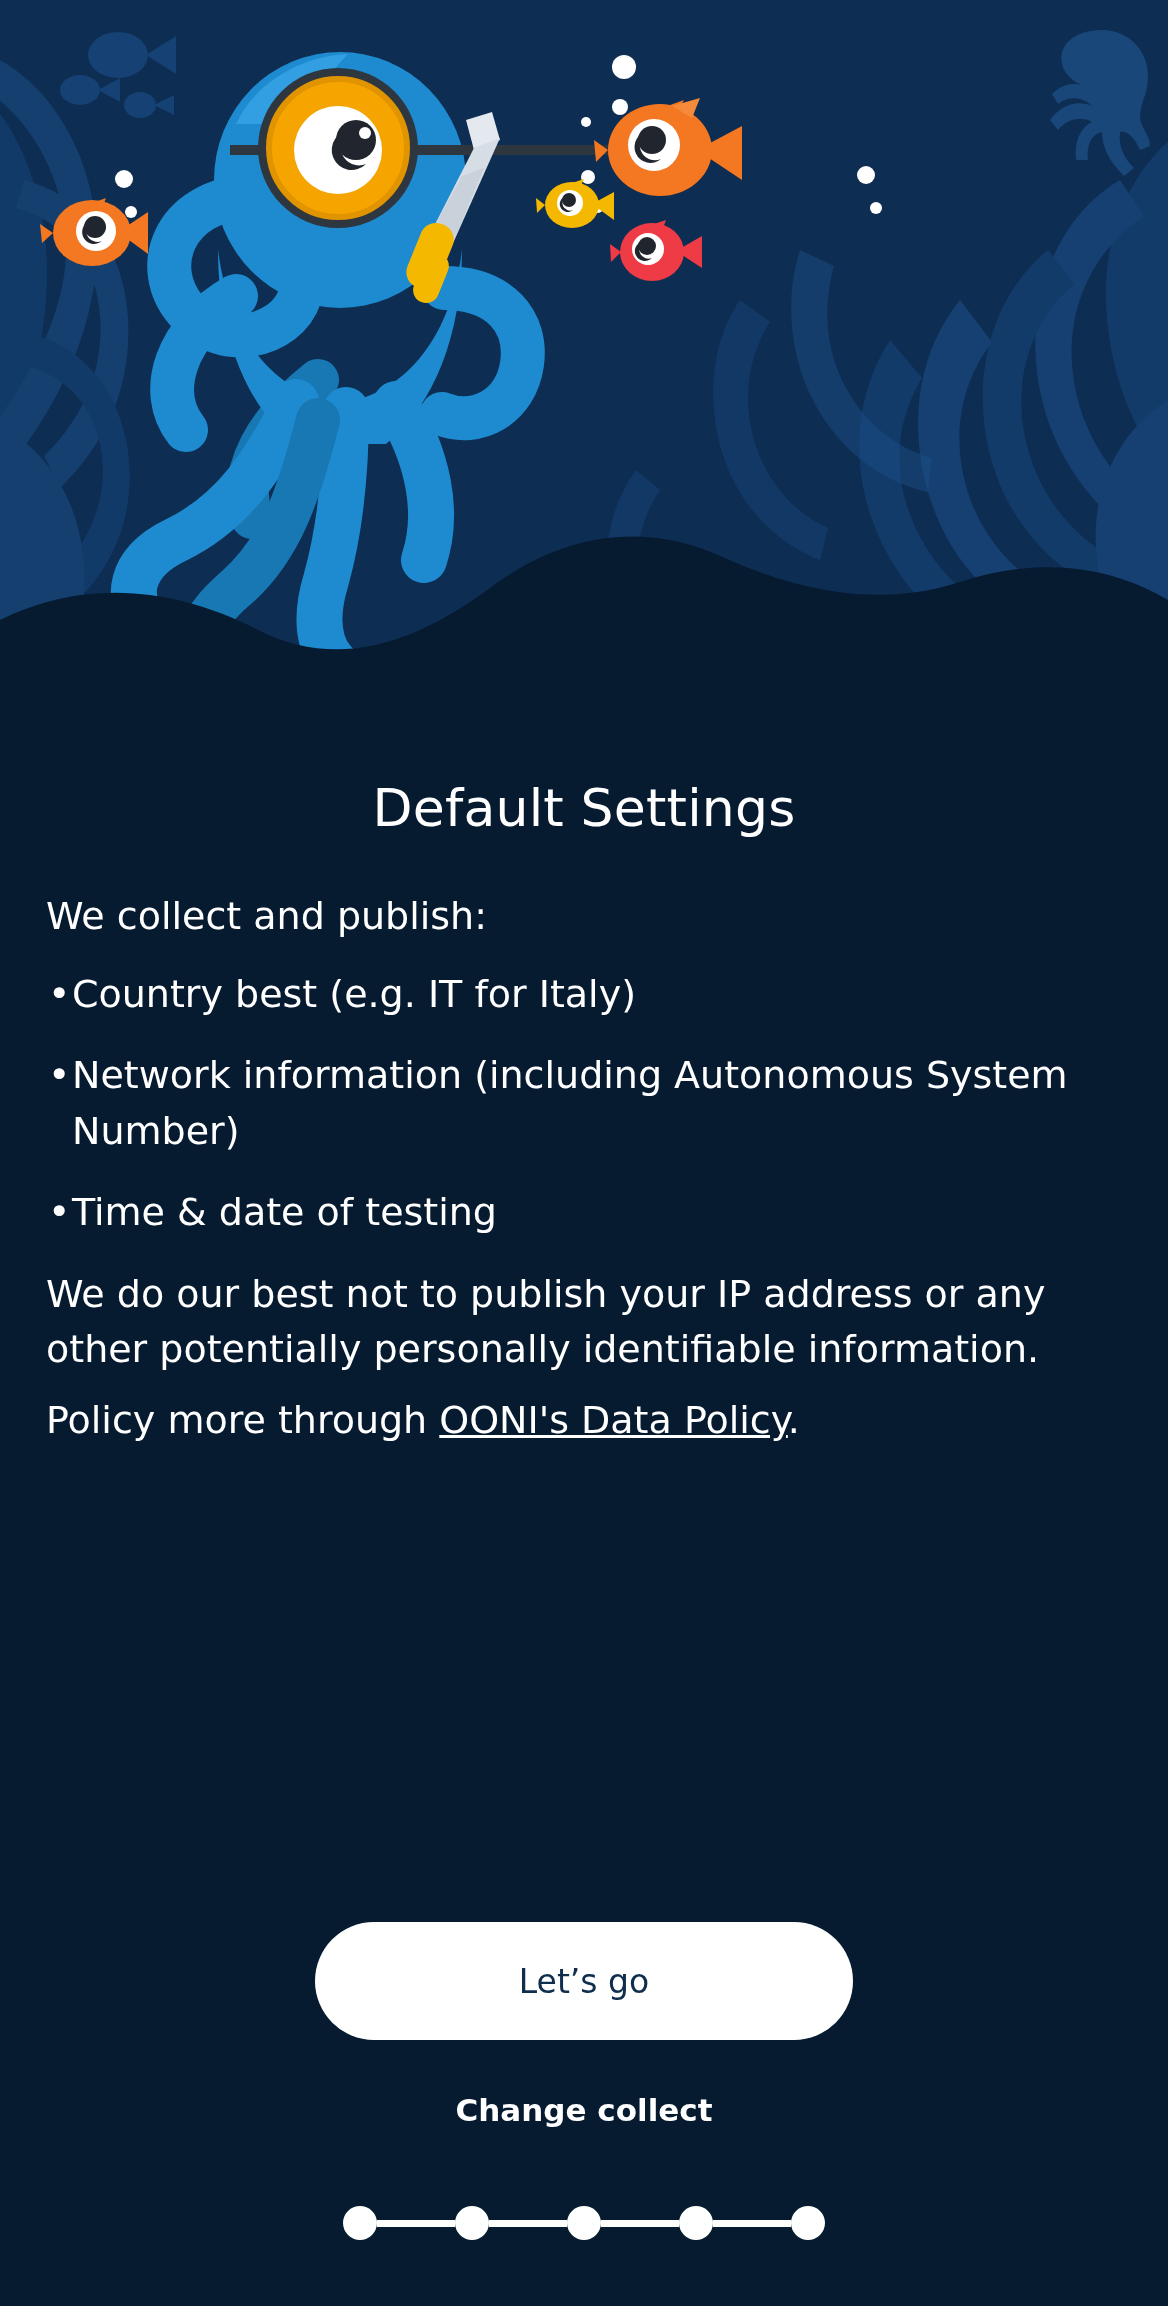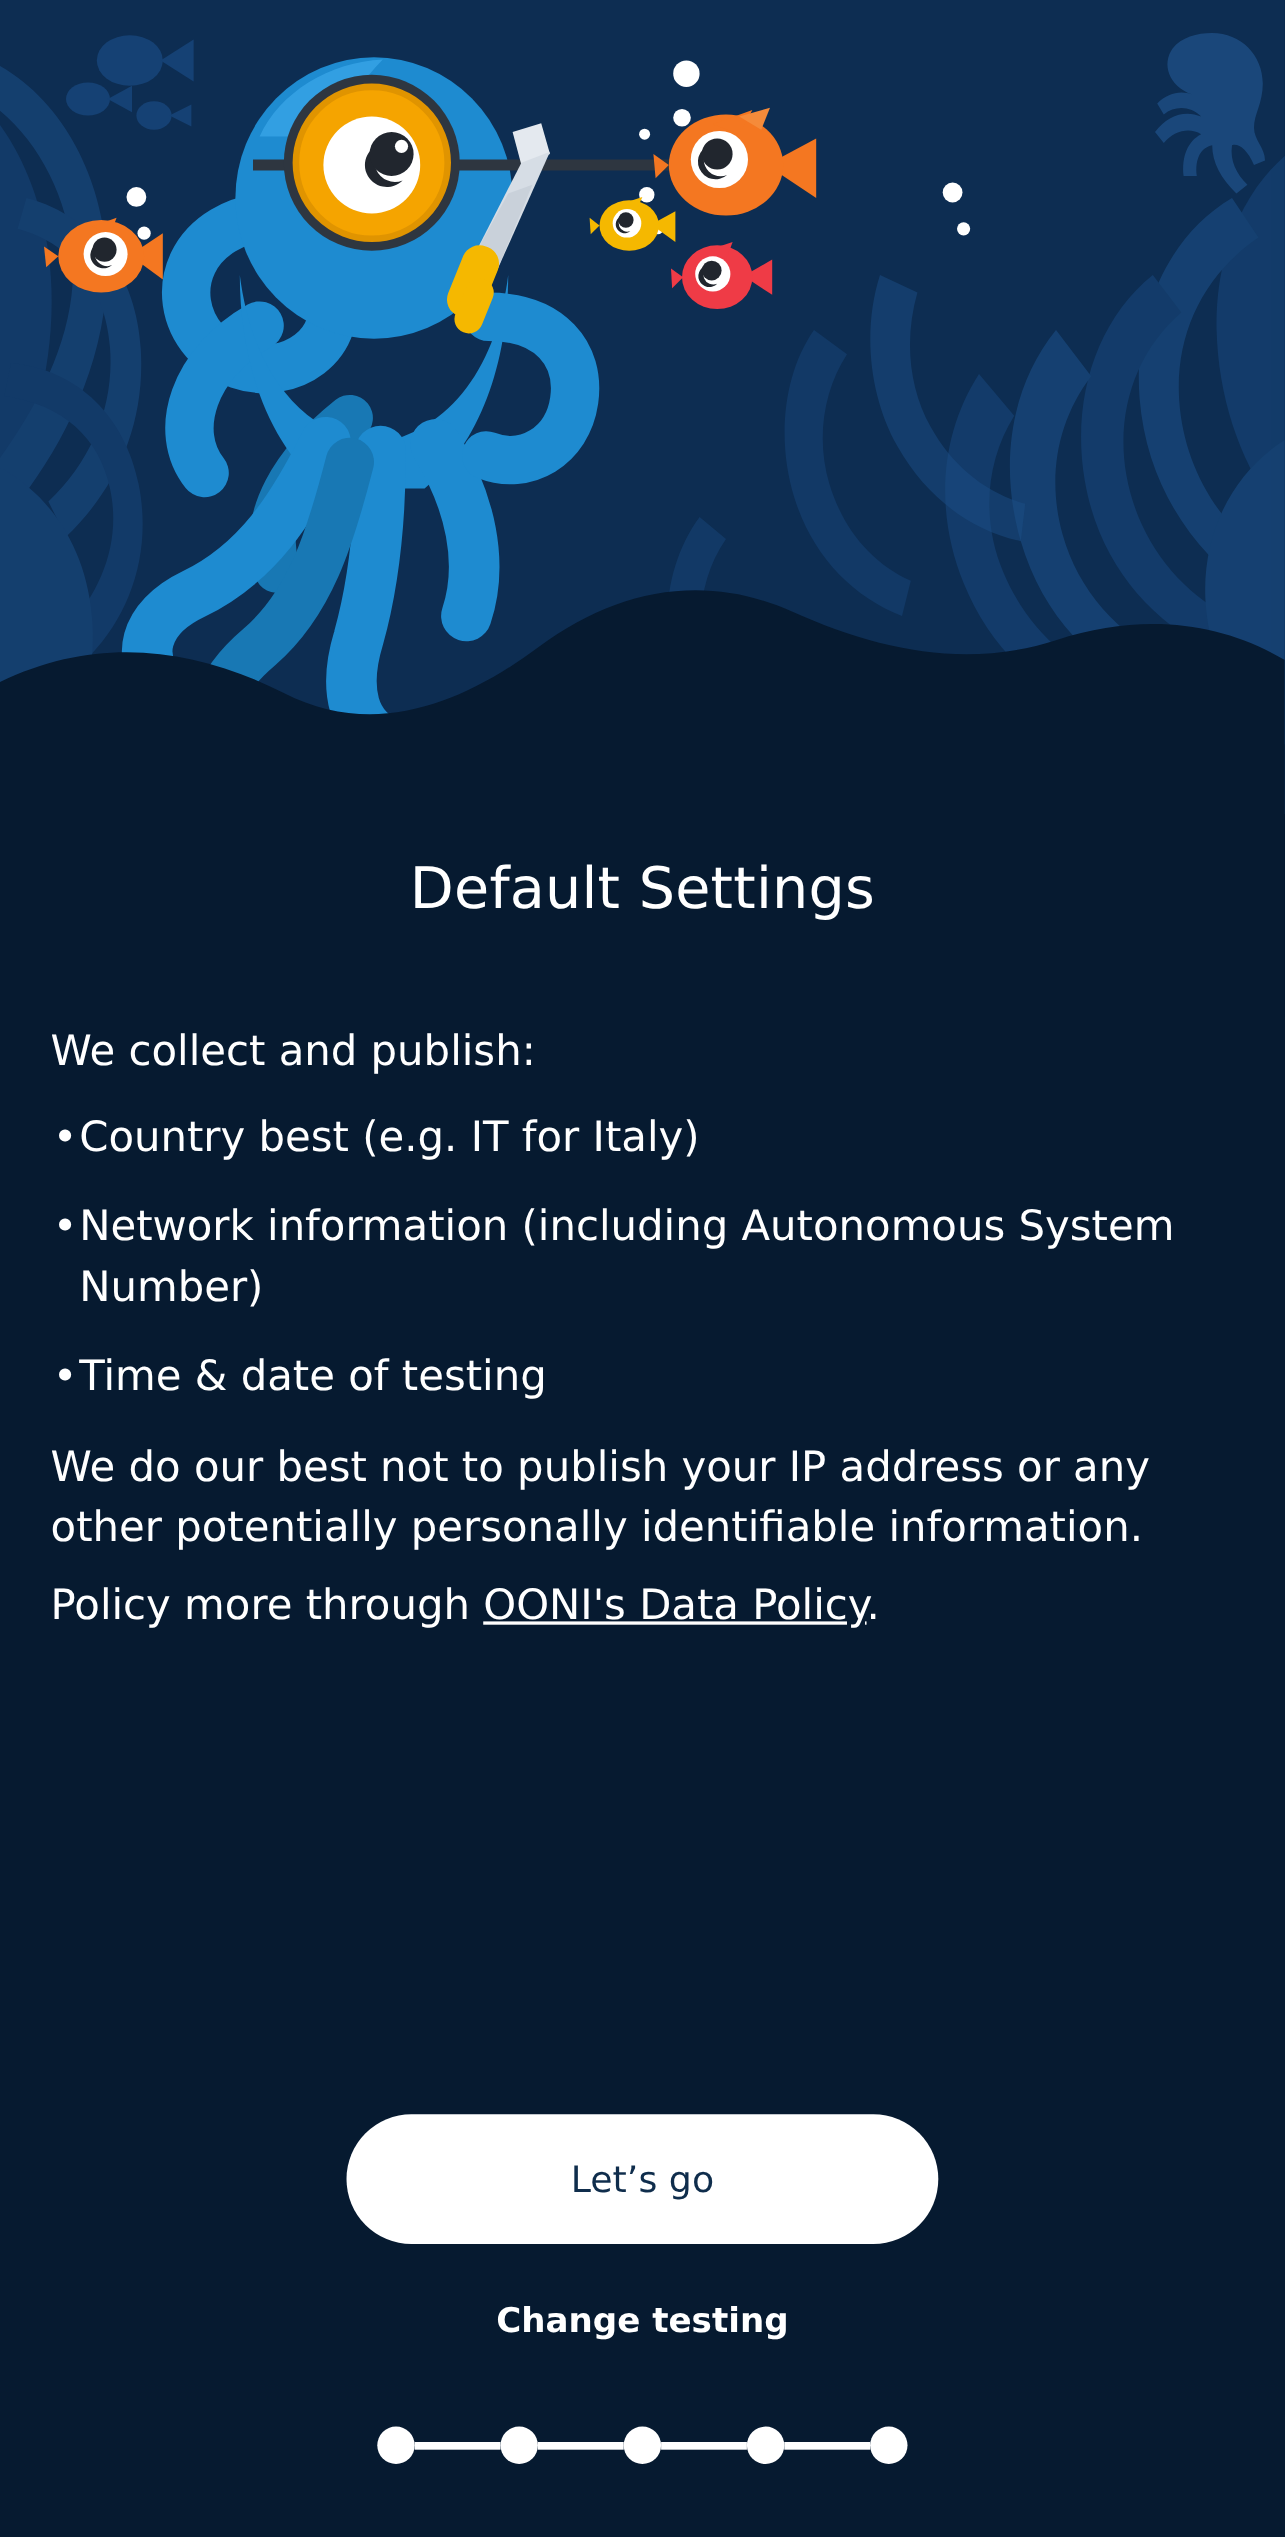--- a/index.html
+++ b/index.html
@@ -35,21 +35,20 @@
   }
   .hero svg { display: block; width: 1168px; height: 740px; }
 
   
   .content {
     position: relative;
     flex: 1 1 auto;
     display: flex;
     flex-direction: column;
     background: #061a30;
-    gap: 39px;
   }
 
   .page-title {
     color: #ffffff;
     font-size: 52px;
     font-weight: 400;
     text-align: center;
     margin: 40px 0 0 0;
     letter-spacing: 0.2px;
     line-height: 1.1;
@@ -315,21 +314,21 @@
         <li>Time &amp; date of testing</li>
       </ul>
 
       <p class="paragraph">We do our best not to publish your IP address or any other potentially personally identifiable information.</p>
 
       <p class="policy-line"><span>Policy more through </span><a class="policy-link" href="#">OONI's Data Policy</a><span>.</span></p>
     </div>
 
     <div class="actions">
       <button class="primary-button">Let’s go</button>
-      <button class="secondary-button">Change testing</button>
+      <button class="secondary-button">Change collect</button>
 
       <div class="progress">
         <span class="dot"></span>
         <span class="bar"></span>
         <span class="dot"></span>
         <span class="bar"></span>
         <span class="dot"></span>
         <span class="bar"></span>
         <span class="dot"></span>
         <span class="bar"></span>

